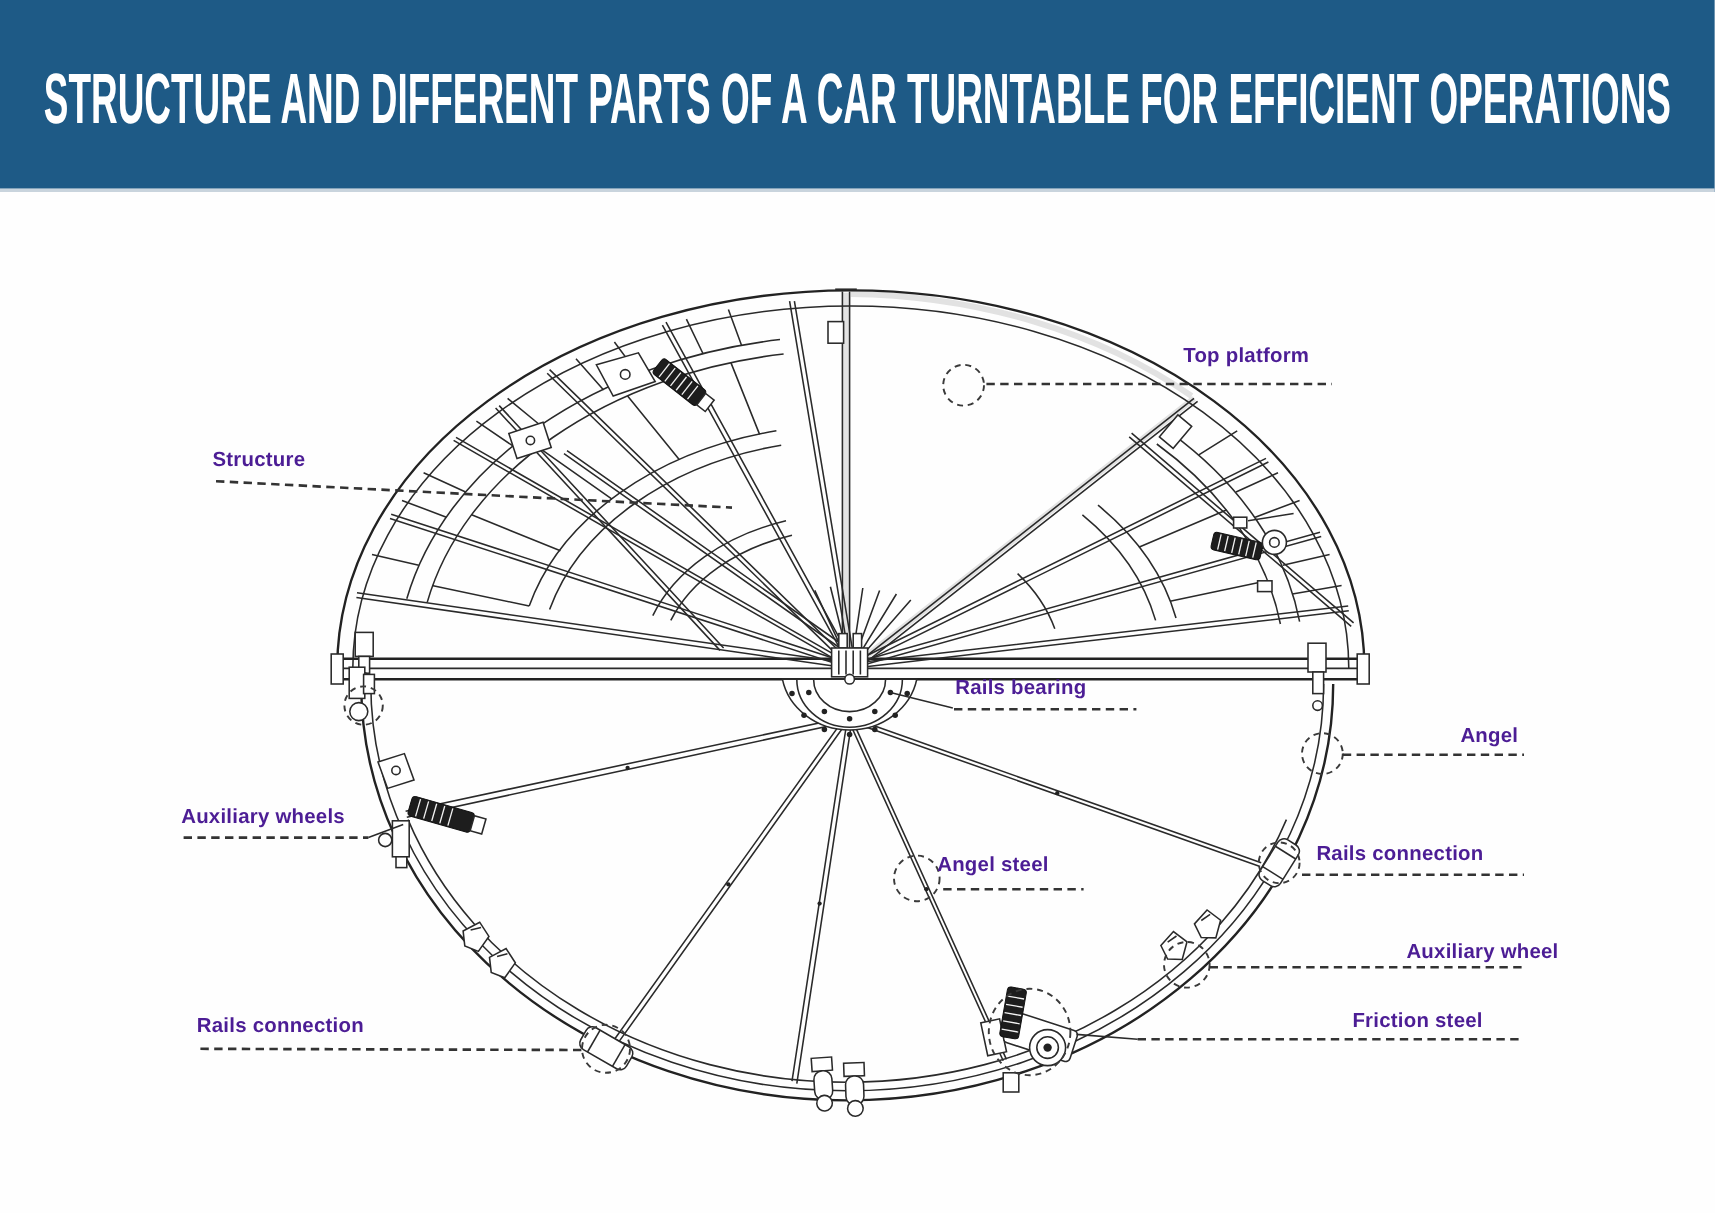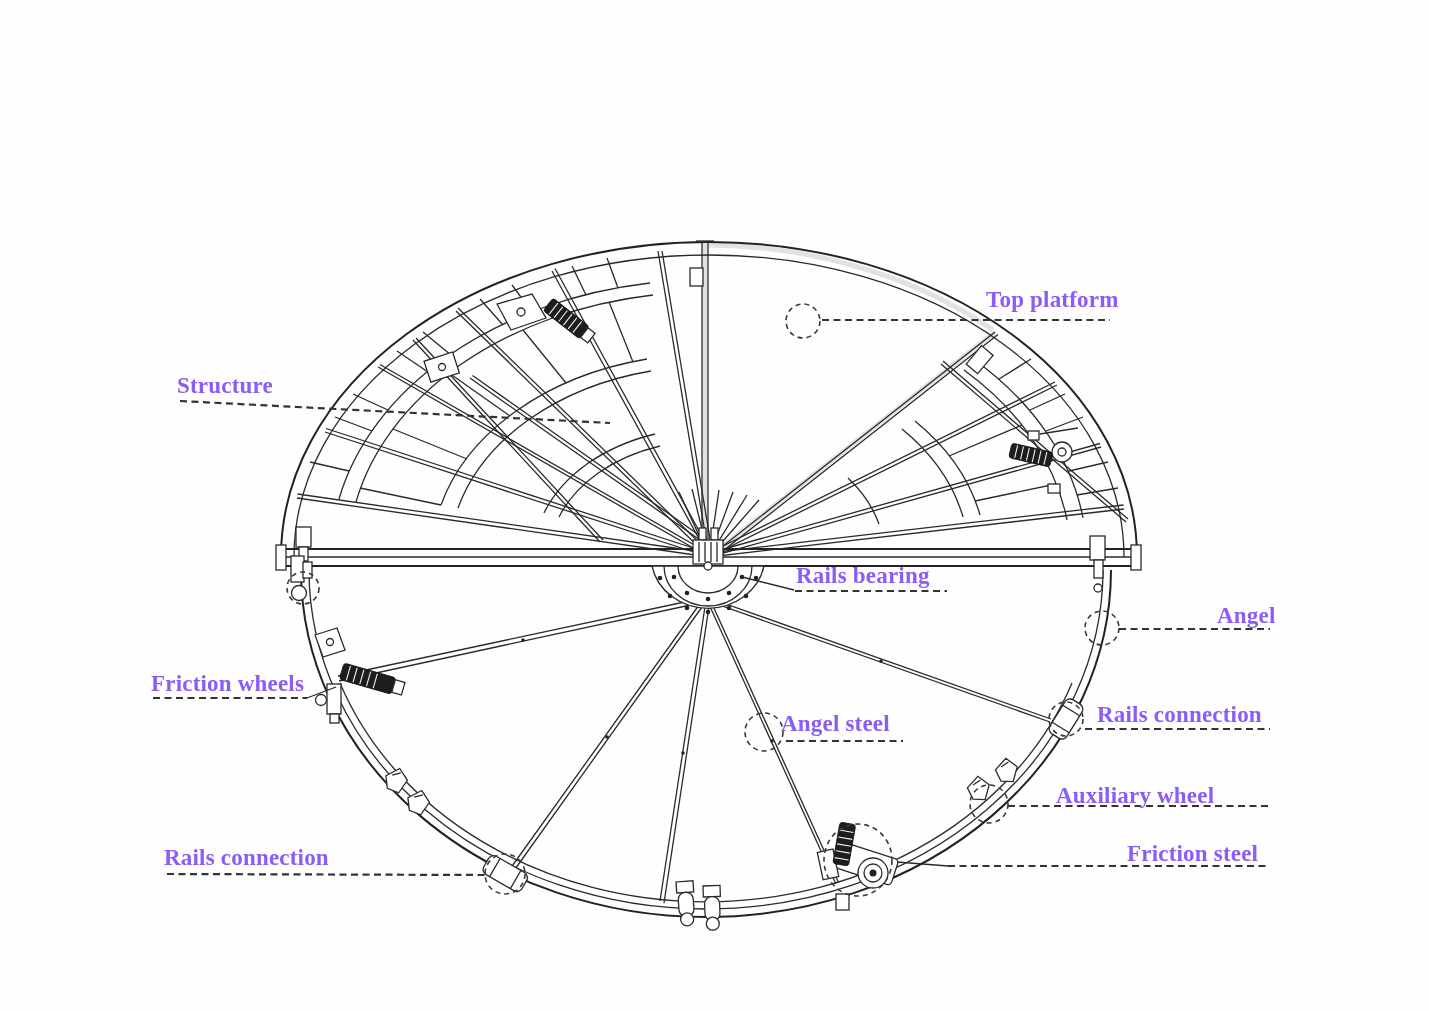--- a/index.html
+++ b/index.html
@@ -6,38 +6,41 @@
   body{width:1429px;height:1011px;overflow:hidden;background:#ffffff;
        font-family:"Liberation Sans",sans-serif;}
   .stage{position:relative;width:1429px;height:1011px;background:#fefefe;}
   .banner{position:absolute;left:0;top:0;width:1429px;height:157px;
           background:#1E5A86;border-bottom:3px solid #c9d4dd;
           display:flex;align-items:center;justify-content:center;}
   .banner h1{margin:0;padding-top:6px;color:#ffffff;font-weight:bold;font-size:54px;
              letter-spacing:0px;white-space:nowrap;transform:scale(0.62,1.1);
              transform-origin:center center;}
   svg.drawing{position:absolute;left:0;top:0;width:1429px;height:1011px;}
-  .lbl{position:absolute;font-weight:bold;font-size:23px;color:#8b5cf6;
-       white-space:nowrap;letter-spacing:0.2px;font-family:Liberation Serif, serif;}
+  .lbl{position:absolute;font-weight:bold;font-size:17px;color:#4c1d95;
+       white-space:nowrap;letter-spacing:0.2px;}
   
   .k{stroke:#2a2a2a;stroke-width:1.3;fill:none;}
   .k2{stroke:#222;stroke-width:2;fill:none;}
   .gray{stroke:#e2e2e2;stroke-width:5;fill:none;}
   .dash{stroke:#333;stroke-width:2.2;fill:none;stroke-dasharray:7 4.5;}
   .dc{stroke:#3a3a3a;stroke-width:1.6;fill:none;stroke-dasharray:5 4;}
   .wp{fill:#ffffff;stroke:#2a2a2a;stroke-width:1.3;}
   .dk{fill:#1d1d1d;stroke:#111;stroke-width:0.8;}
   .rib{stroke:#f2f2f2;stroke-width:1.1;}
   .dot{fill:#222;stroke:none;}
 </style>
 </head>
 <body>
 
 <div class="stage">
 
+  <header class="banner">
+    <h1 style="transform: scale(0.57, 1.1);">STRUCTURE AND DIFFERENT PARTS OF A CAR TURNTABLE FOR EFFICIENT OPERATIONS</h1>
+  </header>
 
   <svg class="drawing" viewBox="0 0 1429 1011">
 
     <g>
 
       <path class="gray" d="M709,245 A424,311 0 0 1 993,330"></path>
       <line class="gray" x1="709" y1="557" x2="995" y2="332"></line>
       <line class="gray" x1="705" y1="244" x2="705" y2="557"></line>
 
       <path class="k2" d="M281,557 A428,315 0 0 1 1137,557"></path>
@@ -316,20 +319,20 @@
       <line class="dash" x1="167" y1="874" x2="485" y2="875"></line>
 
       <circle class="dc" cx="303" cy="588" r="16"></circle>
     </g>
   </svg>
 
   <div class="lbl" style="left:986px;top:287px">Top platform</div>
   <div class="lbl" style="left:177px;top:373px">Structure</div>
   <div class="lbl" style="left:796px;top:563px">Rails bearing</div>
   <div class="lbl" style="left:1217px;top:603px">Angel</div>
-  <div class="lbl" style="left:151px;top:671px">Friction wheels</div>
+  <div class="lbl" style="left:151px;top:671px">Auxiliary wheels</div>
   <div class="lbl" style="left:1097px;top:702px">Rails connection</div>
   <div class="lbl" style="left:781px;top:711px">Angel steel</div>
-  <div class="lbl" style="left:1056px;top:783px">Auxiliary wheel</div>
+  <div class="lbl" style="left:1172px;top:783px">Auxiliary wheel</div>
   <div class="lbl" style="left:1127px;top:841px">Friction steel</div>
   <div class="lbl" style="left:164px;top:845px">Rails connection</div>
 
 </div>
 
 </body></html>

